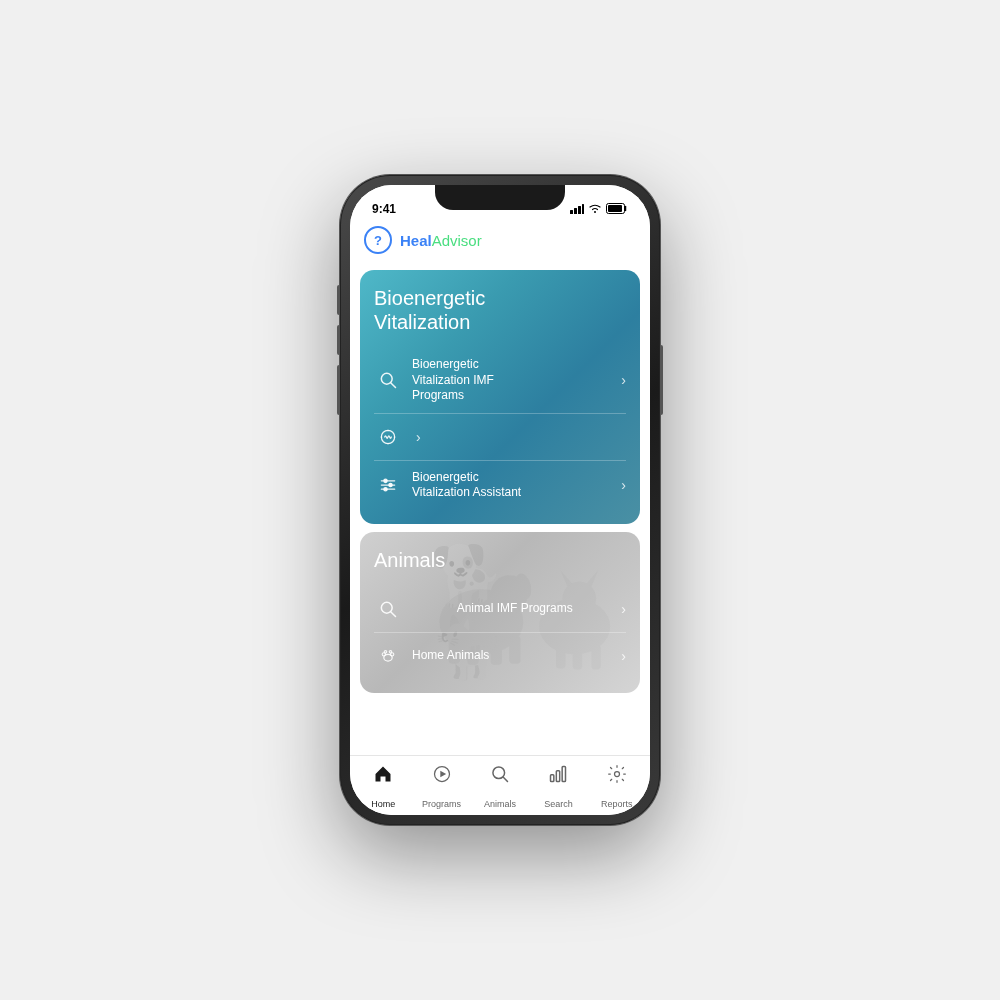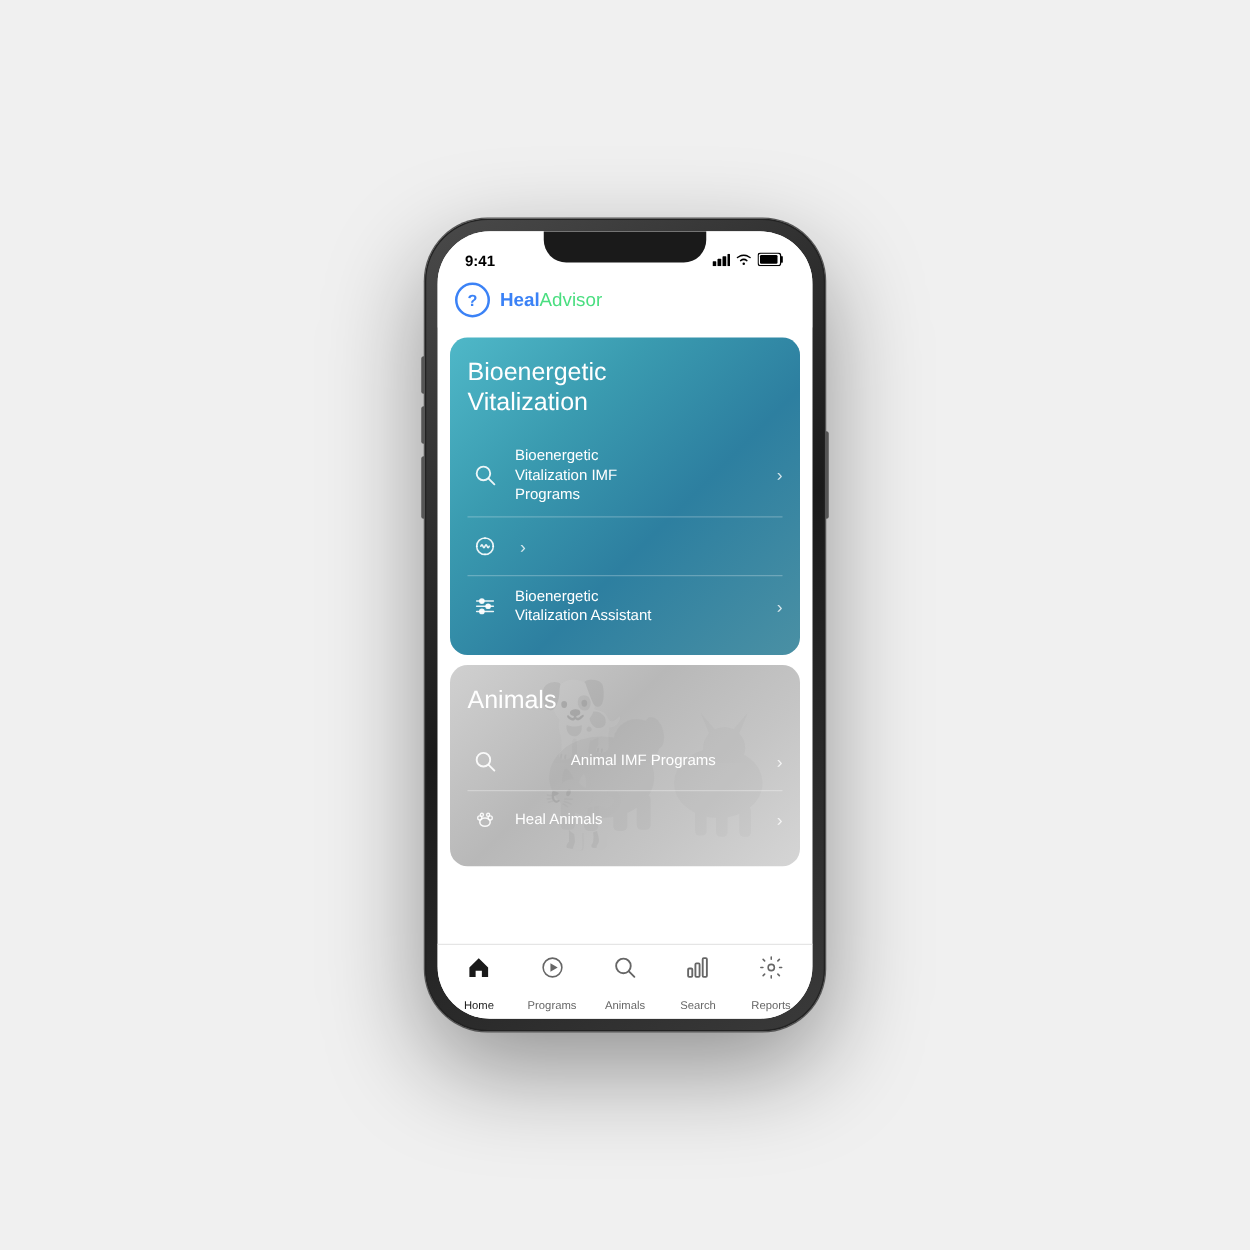--- a/index.html
+++ b/index.html
@@ -473,21 +473,21 @@
             <div class="item-icon">
               <svg viewBox="0 0 24 24">
 
                 <ellipse cx="12" cy="14" rx="5" ry="4" stroke="rgba(255,255,255,0.9)" stroke-width="1.5" fill="none"></ellipse>
                 <circle cx="7" cy="10" r="2" stroke="rgba(255,255,255,0.9)" stroke-width="1.3" fill="none"></circle>
                 <circle cx="17" cy="10" r="2" stroke="rgba(255,255,255,0.9)" stroke-width="1.3" fill="none"></circle>
                 <circle cx="9" cy="7" r="1.5" stroke="rgba(255,255,255,0.9)" stroke-width="1.3" fill="none"></circle>
                 <circle cx="15" cy="7" r="1.5" stroke="rgba(255,255,255,0.9)" stroke-width="1.3" fill="none"></circle>
               </svg>
             </div>
-            <span class="item-text">Heal Animals</span>
+            <span class="item-text">Home Animals</span>
             <span class="item-chevron">›</span>
           </div>
 
         </div>
       </div>
 
     </div>
 
     <div class="tab-bar">
 

